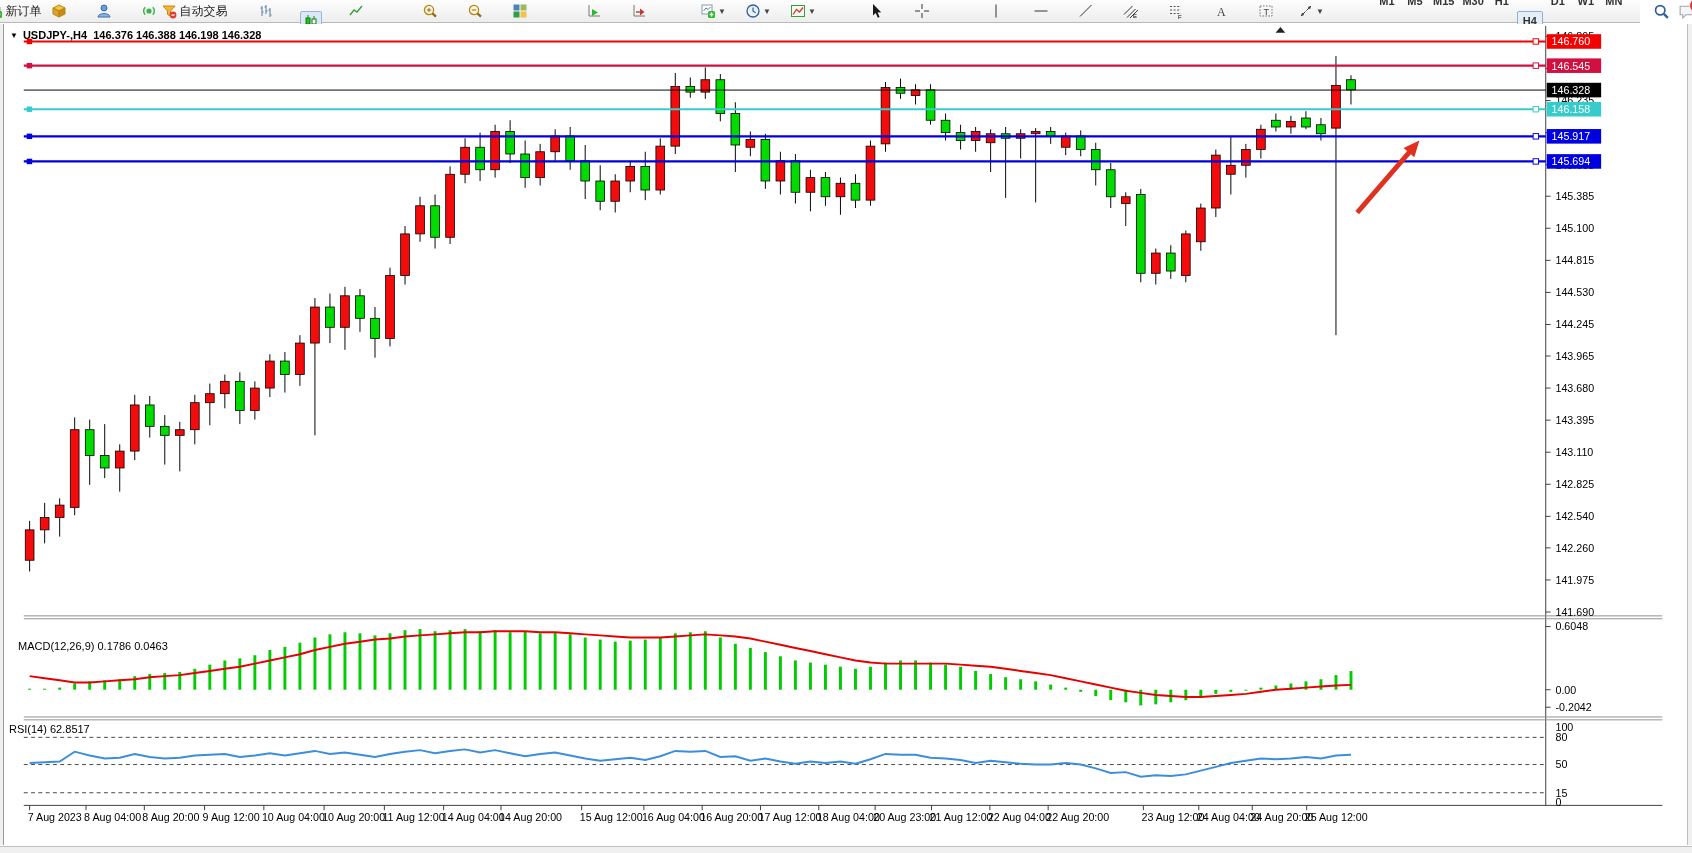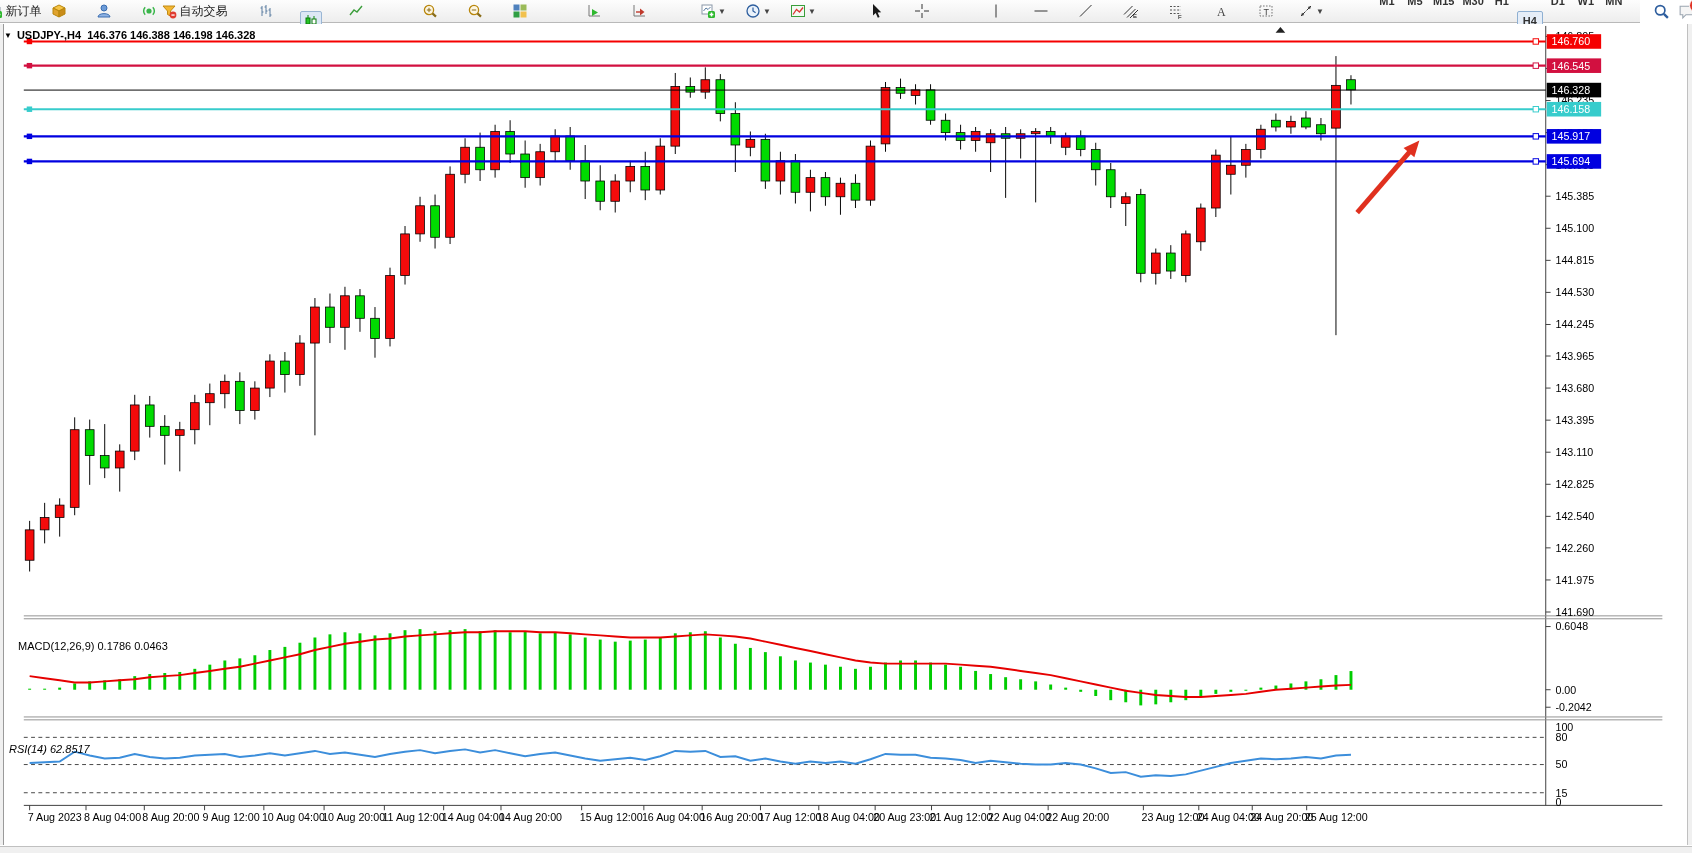--- a/index.html
+++ b/index.html
@@ -24,24 +24,24 @@
   #chat-badge .bubble-badge{position:absolute;top:-4px;right:-7px;width:13px;height:13px;border-radius:50%;
     background:#e03224;color:#fff;font-size:9px;font-weight:700;display:flex;align-items:center;justify-content:center;
     border:1px solid #fff;}
   
   #chartwin{position:absolute;left:0;top:24px;width:1692px;height:829px;background:#fff;}
   #left-edge{position:absolute;left:0;top:24px;width:3px;height:821px;background:#f0f0f0;border-right:1px solid #9a9a9a;}
   #right-edge{position:absolute;left:1687px;top:24px;width:5px;height:821px;background:#f0f0f0;border-left:1px solid #c0c0c0;}
   #bottom-edge{position:absolute;left:0;top:846px;width:1692px;height:7px;background:#f0f0f0;border-top:1px solid #c0c0c0;}
   
   .ovl{position:absolute;font-size:11px;color:#000;z-index:5;pointer-events:none;}
-  #title-line{left:4px;top:29px;font-weight:600;}
+  #title-line{left:10px;top:29px;font-weight:600;}
   #title-line .tri{font-size:8px;vertical-align:1px;margin-right:5px;}
   #macd-label{left:18px;top:640px;}
-  #rsi-label{left:9px;top:743px;font-style:italic;}
+  #rsi-label{left:9px;top:723px;}
   #chart-svg{position:absolute;left:0;top:24px;z-index:2;}
 </style>
 </head>
 <body>
 
 <div id="toolbar">
   <div class="tb">
     <span>
       <svg width="16" height="16" viewBox="0 0 16 16">
           <path d="M3 1h7l3 3v11H3z" fill="#fff" stroke="#8a97a8"></path>

